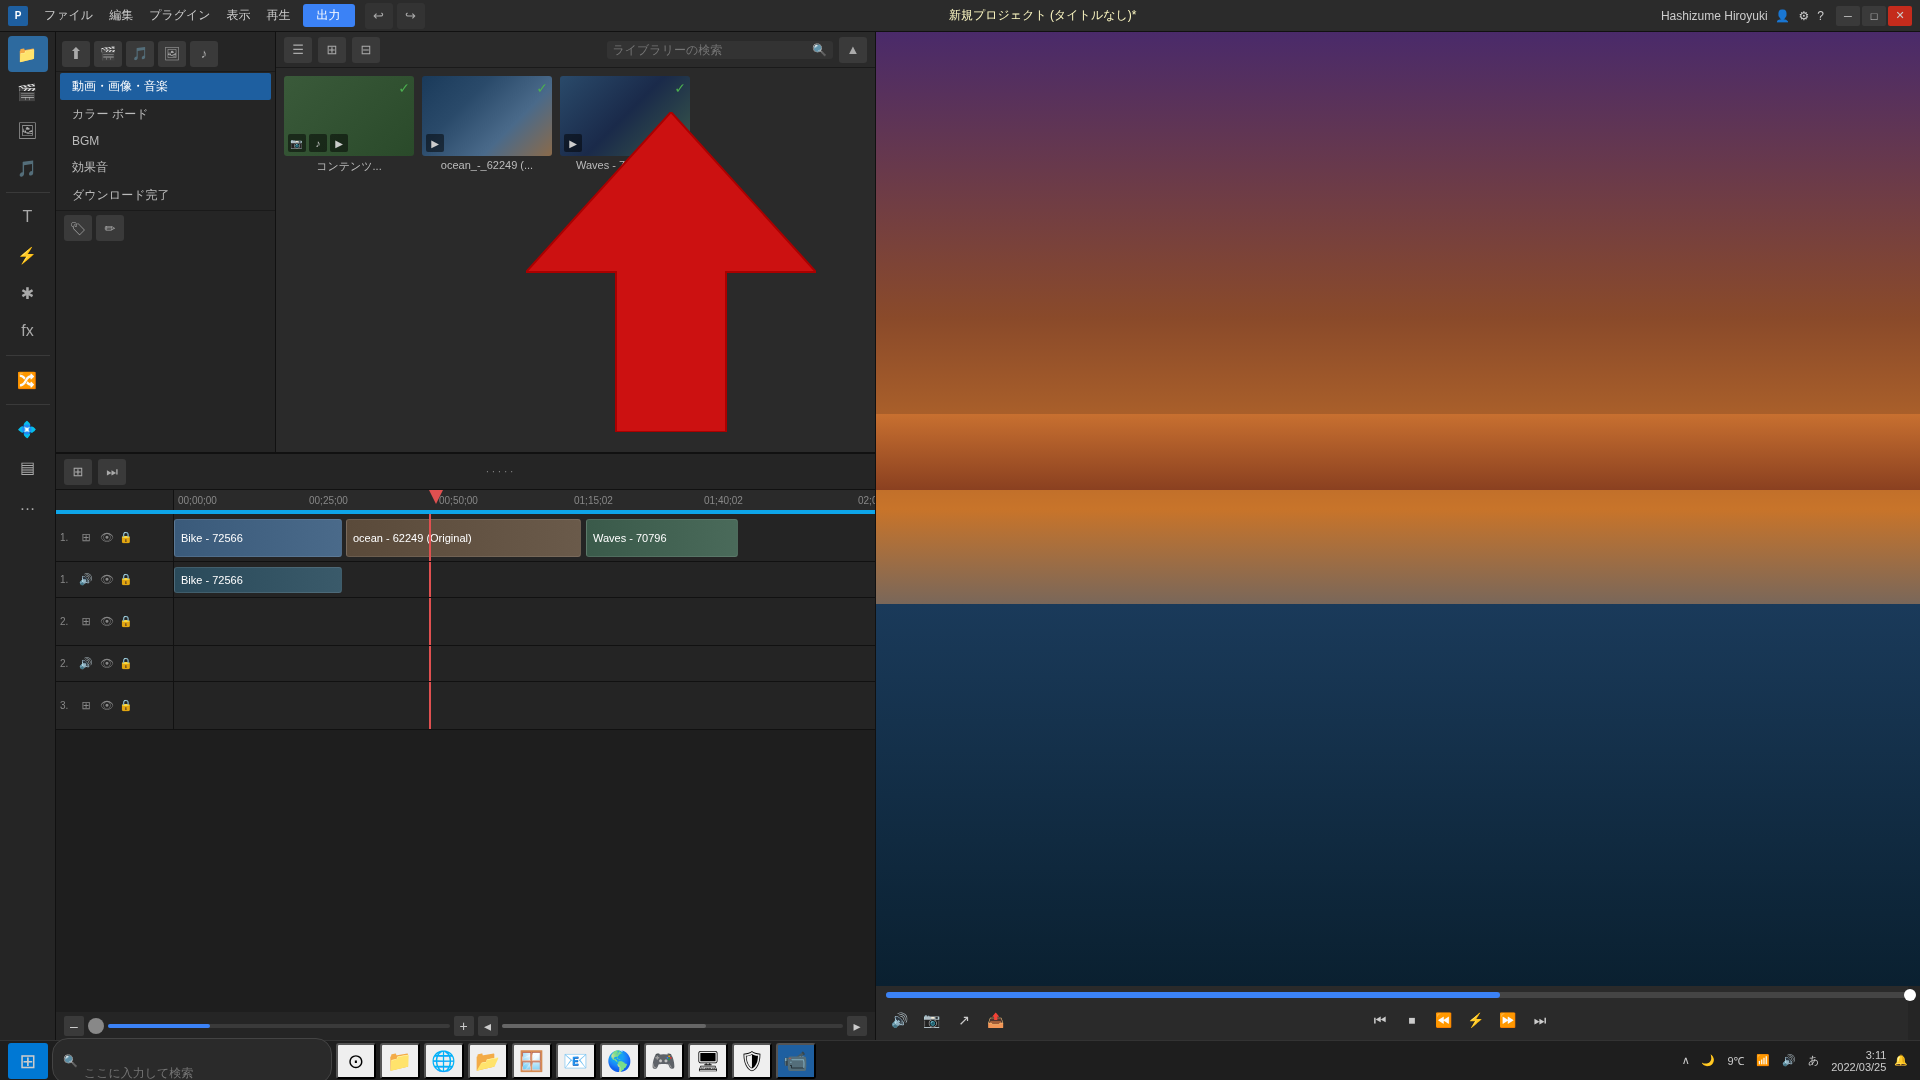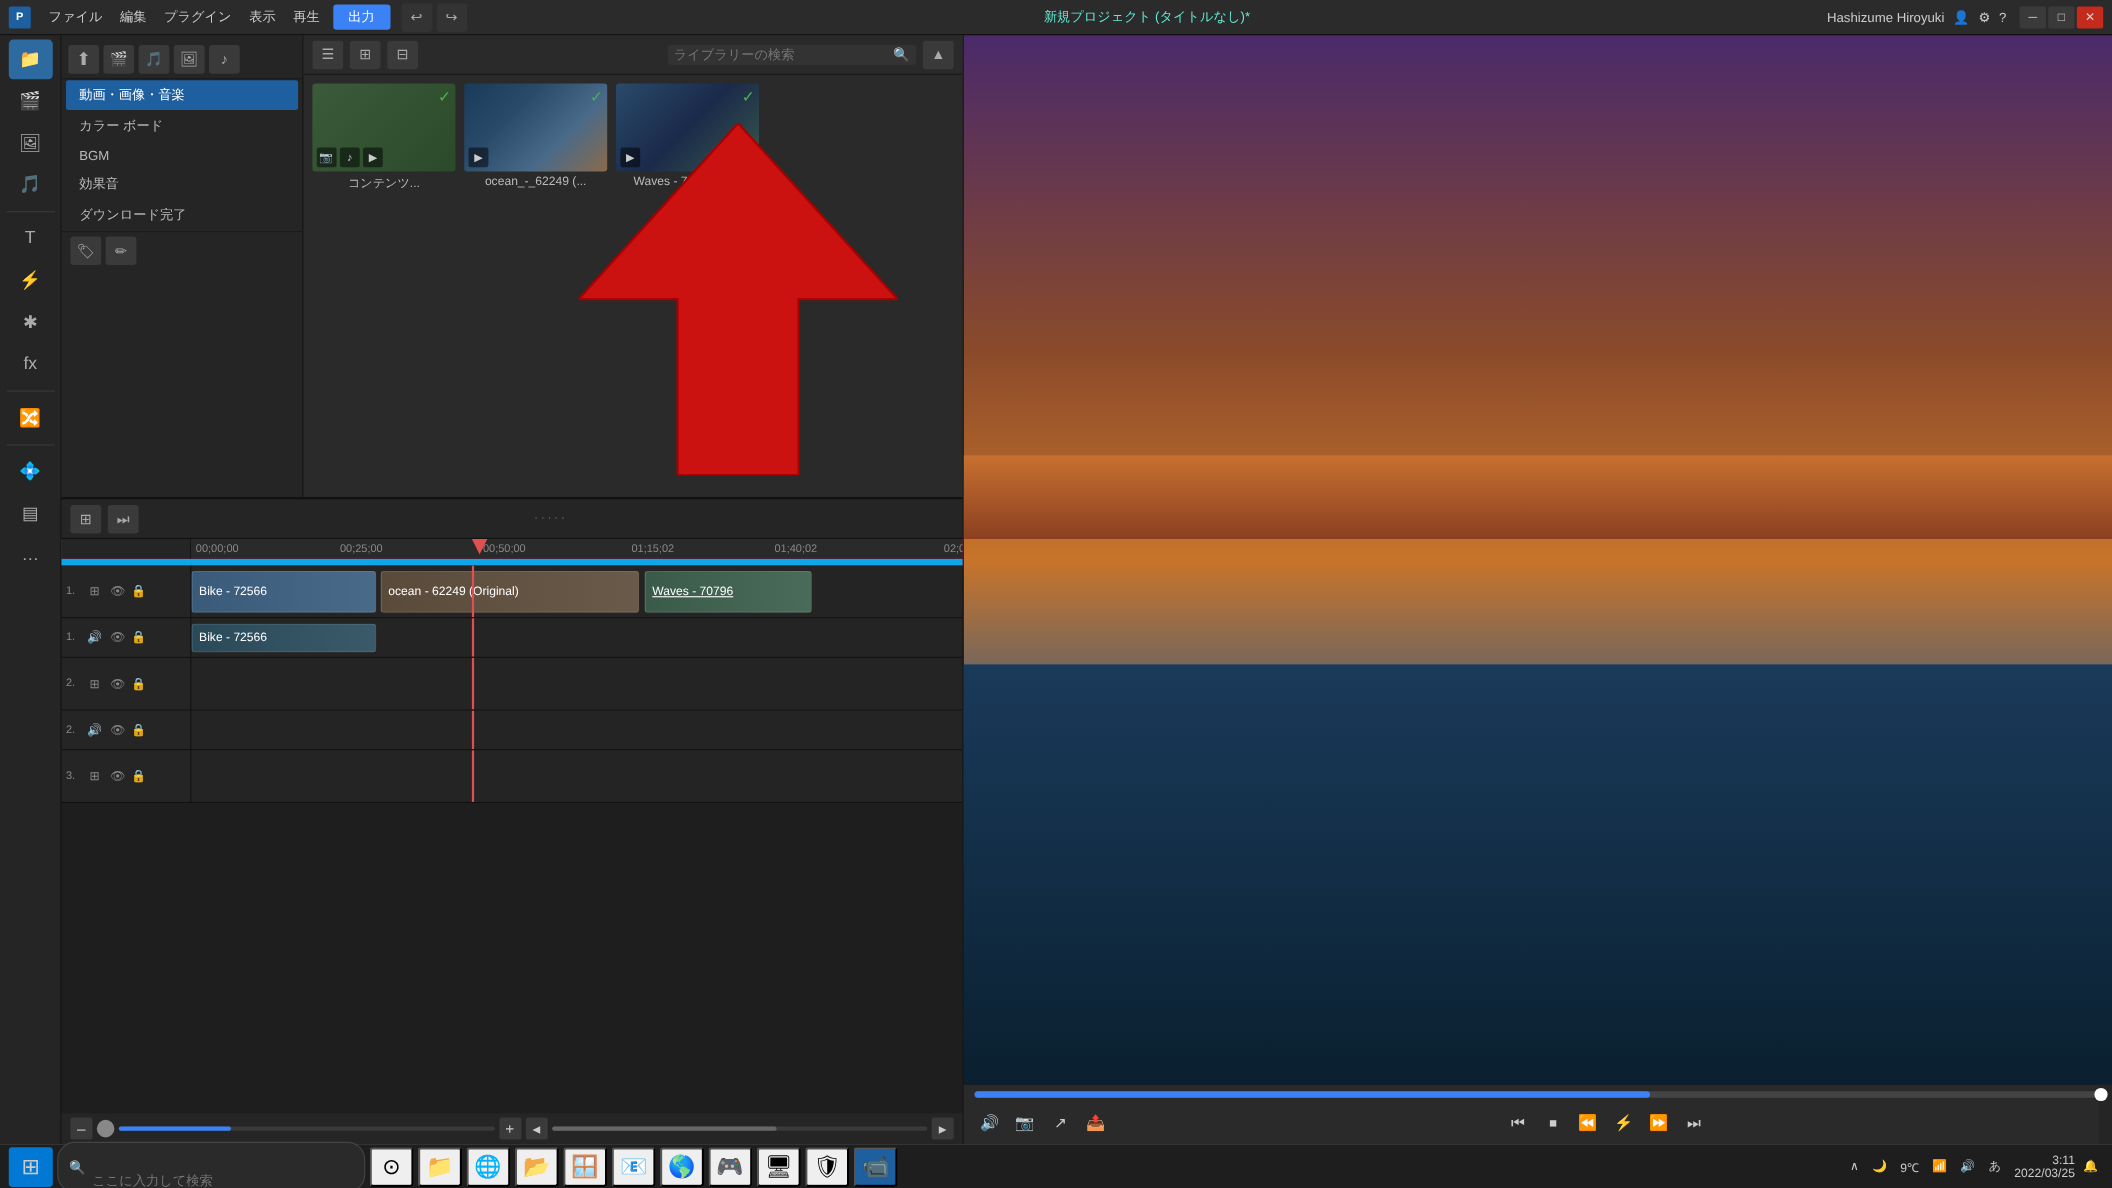--- a/index.html
+++ b/index.html
@@ -47,21 +47,21 @@
       border: none;
       padding: 3px 14px;
       border-radius: 3px;
       font-size: 12px;
       cursor: pointer;
     }
     #titlebar .title-center {
       flex: 1;
       text-align: center;
       font-size: 12px;
-      color: #5eead4;
+      color: #fef9c3;
     }
     #titlebar .title-right {
       display: flex; align-items: center; gap: 8px;
       font-size: 12px; color: #ccc;
     }
     #titlebar .win-controls {
       display: flex; gap: 2px; margin-left: 8px;
     }
     #titlebar .win-btn {
       width: 24px; height: 20px;
@@ -349,21 +349,21 @@
       display: flex;
       align-items: center;
       padding: 0 8px;
       gap: 6px;
       border-bottom: 1px solid #111;
     }
     #timeline-ruler-row {
       display: flex;
       height: 24px;
       background: #be185d;
-      border-bottom: 6px solid #0ea5e9;
+      border-bottom: 4px solid #0ea5e9;
       text-decoration: underline;
     }
     #timeline-track-header-ruler {
       width: 118px;
       background: #252525;
       border-right: 1px solid #111;
     }
     #timeline-ruler {
       flex: 1;
       background: #2a2a2a;
@@ -730,21 +730,21 @@
           <div class="track-header">
             <span class="track-number">1.</span>
             <button class="track-icon-btn">⊞</button>
             <button class="track-icon-btn">👁</button>
             <span class="track-lock">🔒</span>
           </div>
           <div class="track-content">
             <div class="playhead-line" style="left:255px;"></div>
             <div class="timeline-clip clip-bike" style="left:0px; width:168px;">Bike - 72566</div>
             <div class="timeline-clip clip-ocean" style="left:172px; width:235px;">ocean - 62249 (Original)</div>
-            <div class="timeline-clip clip-waves" style="left:412px; width:152px;text-decoration:underline;">Waves - 70796</div>
+            <div class="timeline-clip clip-waves" style="left:412px; width:152px;">Waves - 70796</div>
           </div>
         </div>
 
         <div class="track-row audio">
           <div class="track-header">
             <span class="track-number">1.</span>
             <button class="track-icon-btn">🔊</button>
             <button class="track-icon-btn">👁</button>
             <span class="track-lock">🔒</span>
           </div>

